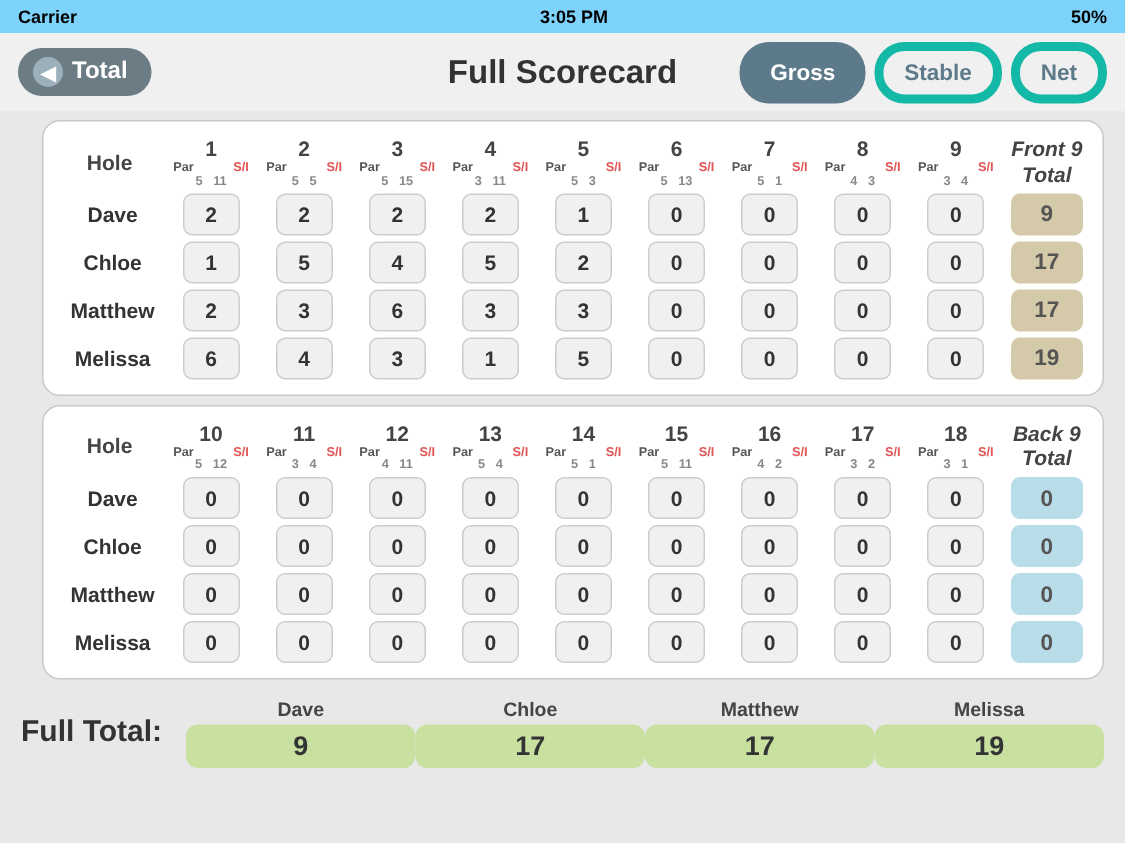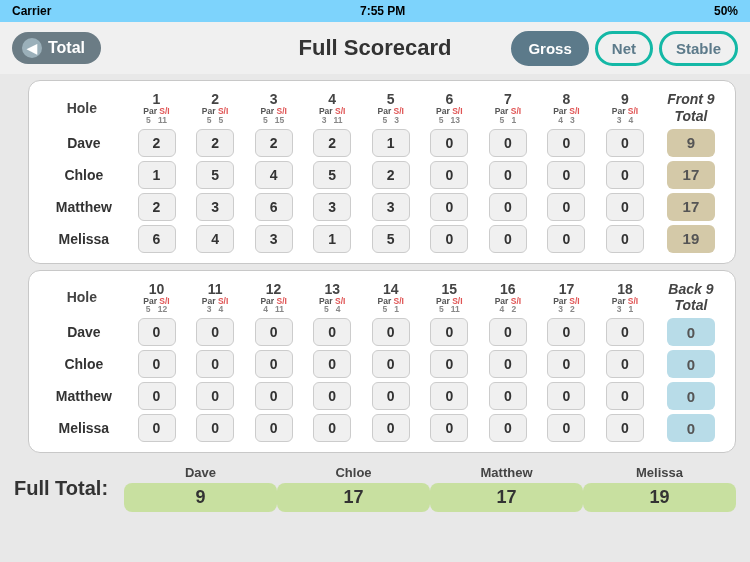--- a/index.html
+++ b/index.html
@@ -71,21 +71,21 @@
       right: 12px;
       display: flex;
       gap: 6px;
     }
     .mode-btn {
       padding: 6px 14px;
       border-radius: 20px;
       font-size: 15px;
       font-weight: 600;
       cursor: pointer;
-      border: 3px solid #14b8a6;
+      border: 6px solid #14b8a6;
       color: #5c7a8a;
       background: transparent;
     }
     .mode-btn.active {
       background: #5c7a8a;
       color: white;
       border-color: #5c7a8a;
     }
 
     
@@ -122,21 +122,21 @@
       font-size: 13px;
     }
 
     .hole-sub {
       font-size: 8.5px;
       color: #888;
       display: block;
       line-height: 1;
     }
     .hole-sub .par-val { color: #555; }
-    .hole-sub .si-val { color: #e05555; }
+    .hole-sub .si-val { color: #e05555; margin-left: 24px; }
 
     .player-name-cell {
       text-align: left;
       font-weight: 600;
       font-size: 14px;
       color: #333;
       padding-left: 4px;
       min-width: 60px;
     }
 
@@ -216,34 +216,34 @@
       text-align: center;
       padding: 4px 0;
       width: 100%;
     }
   </style>
 </head>
 <body>
 
 <div class="status-bar">
   <span>Carrier</span>
-  <span>7:55 PM</span>
+  <span>3:05 PM</span>
   <span>50%</span>
 </div>
 
 <div class="header">
   <div class="back-btn">
     <div class="back-arrow">◀</div>
     <span class="back-label">Total</span>
   </div>
   <span class="page-title">Full Scorecard</span>
   <div class="mode-buttons">
     <button class="mode-btn active">Gross</button>
+    <button class="mode-btn">Stable</button>
     <button class="mode-btn">Net</button>
-    <button class="mode-btn">Stable</button>
   </div>
 </div>
 
 <div class="content">
 
   <div class="scorecard-section">
     <table class="score-table">
       <thead>
         <tr>
           <th class="header-cell">Hole</th>

